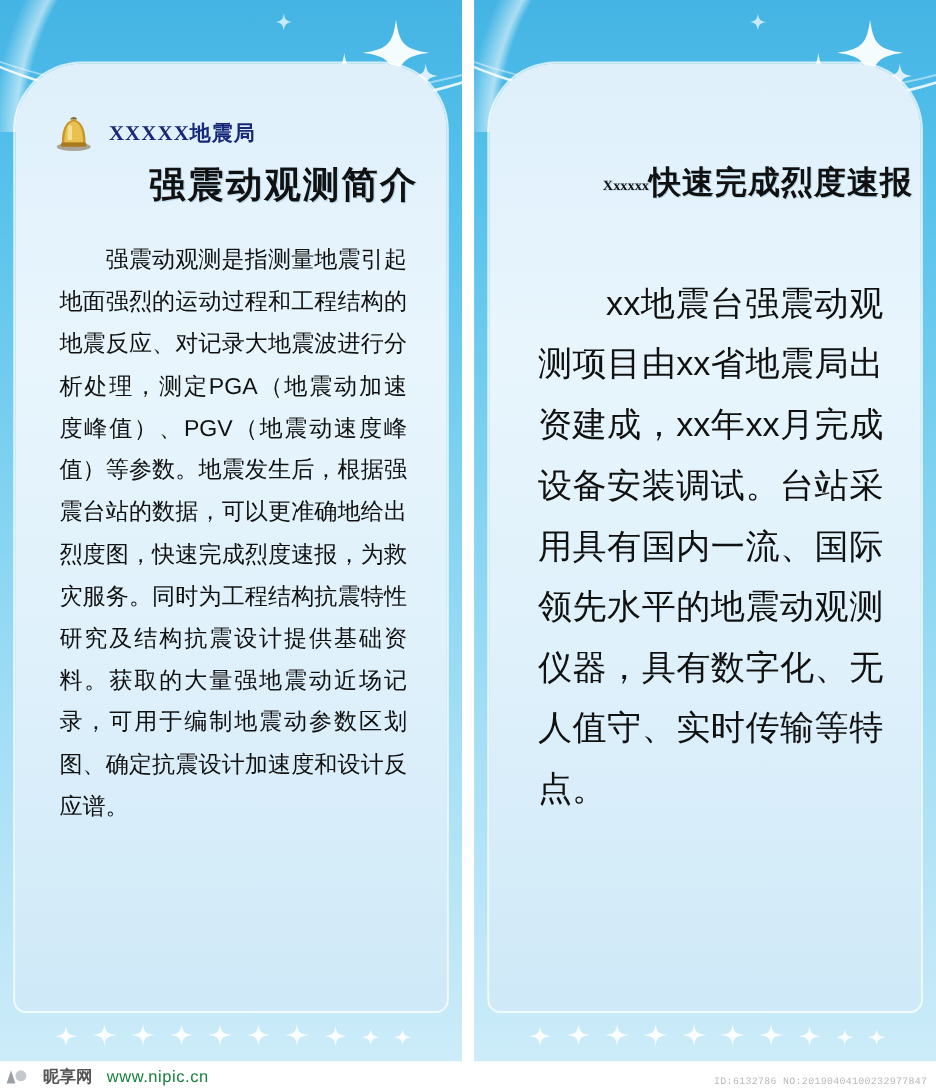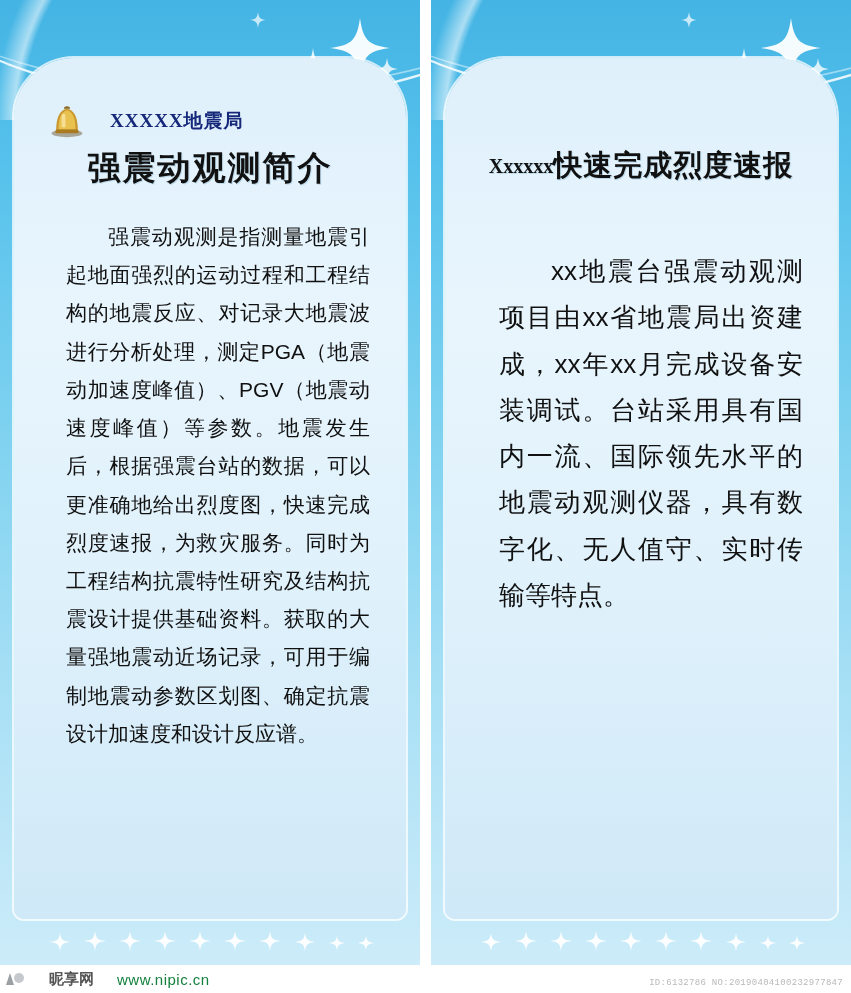--- a/index.html
+++ b/index.html
@@ -82,21 +82,21 @@
     pointer-events: none;
   }
   .star svg { display:block; }
 
   .header-row {
     position: absolute;
     top: 46px;
     left: 34px;
     display: flex;
     align-items: center;
-    gap: 24px;
+    gap: 13px;
   }
   .bell-icon { width: 38px; height: 34px; display:block; }
   .org-name {
     font-family: "Liberation Serif", serif;
     font-weight: bold;
     font-size: 19px;
     color: #16287a;
     letter-spacing: 1px;
     white-space: nowrap;
   }
@@ -105,69 +105,69 @@
     top: 88px;
     left: 0;
     width: 100%;
     text-align: center;
     font-family: "Liberation Serif", serif;
     font-weight: bold;
     font-size: 33px;
     color: #111111;
     letter-spacing: 2px;
     text-shadow: 1px 1px 0 #bcd9ea;
+    padding-left: 48px;
   }
   .title-2 {
     font-size: 29px;
     letter-spacing: 1px;
   }
   .title-prefix {
-    font-size: 20px;
+    font-size: 13px;
     letter-spacing: 0px;
     vertical-align: 2px;
   }
   .body-text {
     position: absolute;
     left: 40px;
     right: 36px;
     top: 160px;
     font-family: "Liberation Sans", sans-serif;
     color: #111111;
     font-size: 21px;
     line-height: 1.82;
     text-align: justify;
     text-justify: inter-ideograph;
   }
   .body-text p {
-    margin: 0 0 14px 12px;
+    margin: 0 0 14px 0;
     text-indent: 2em;
   }
   .body-right {
     top: 190px;
     left: 44px;
     right: 34px;
-    font-size: 26px;
+    font-size: 31px;
     line-height: 1.78;
-    margin-left: 10px;
   }
   .body-right p { margin: 0 0 16px 0; }
   .watermark {
     position: absolute;
     left: 0;
     bottom: 0;
     width: 851px;
     height: 28px;
     background: #ffffff;
     display: flex;
     align-items: center;
   }
   .wm-logo {
     display: flex;
     align-items: center;
-    gap: 23px;
+    gap: 13px;
     margin-left: 4px;
     justify-content: space-between;
   }
   .wm-cn {
     font-family: "Liberation Sans", sans-serif;
     font-size: 15px;
     color: #555555;
     font-weight: bold;
   }
   .wm-url {

